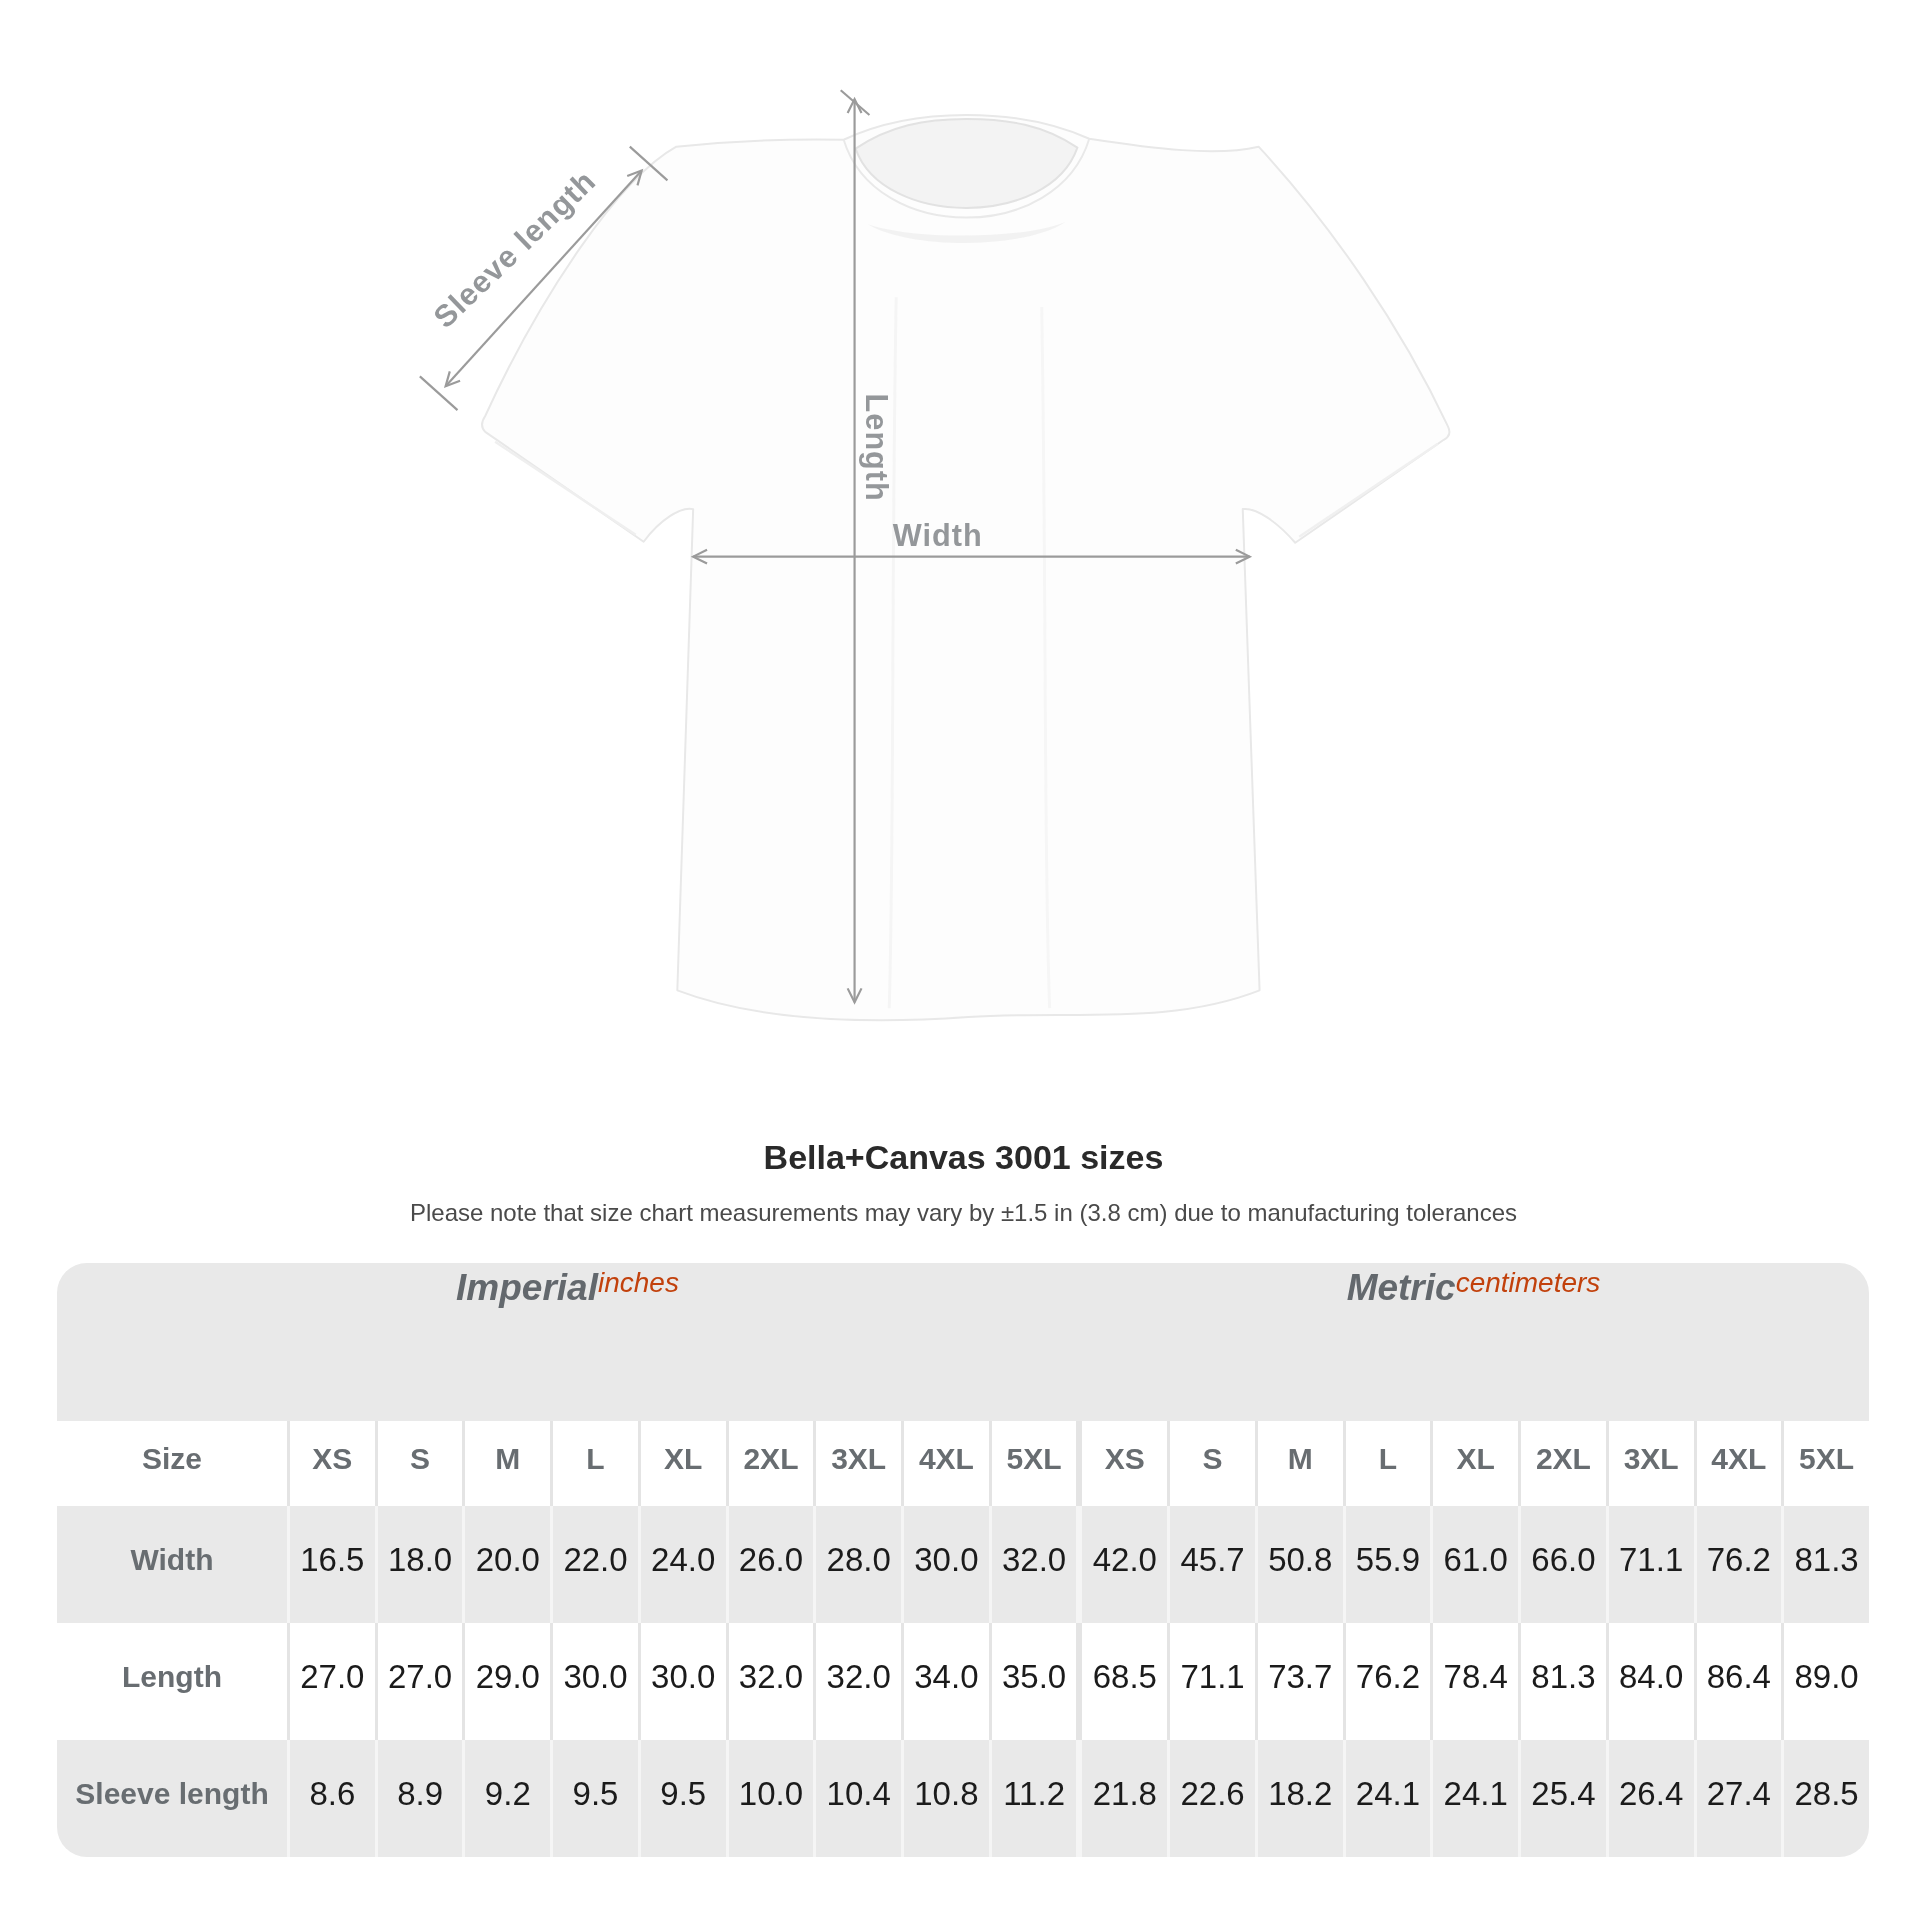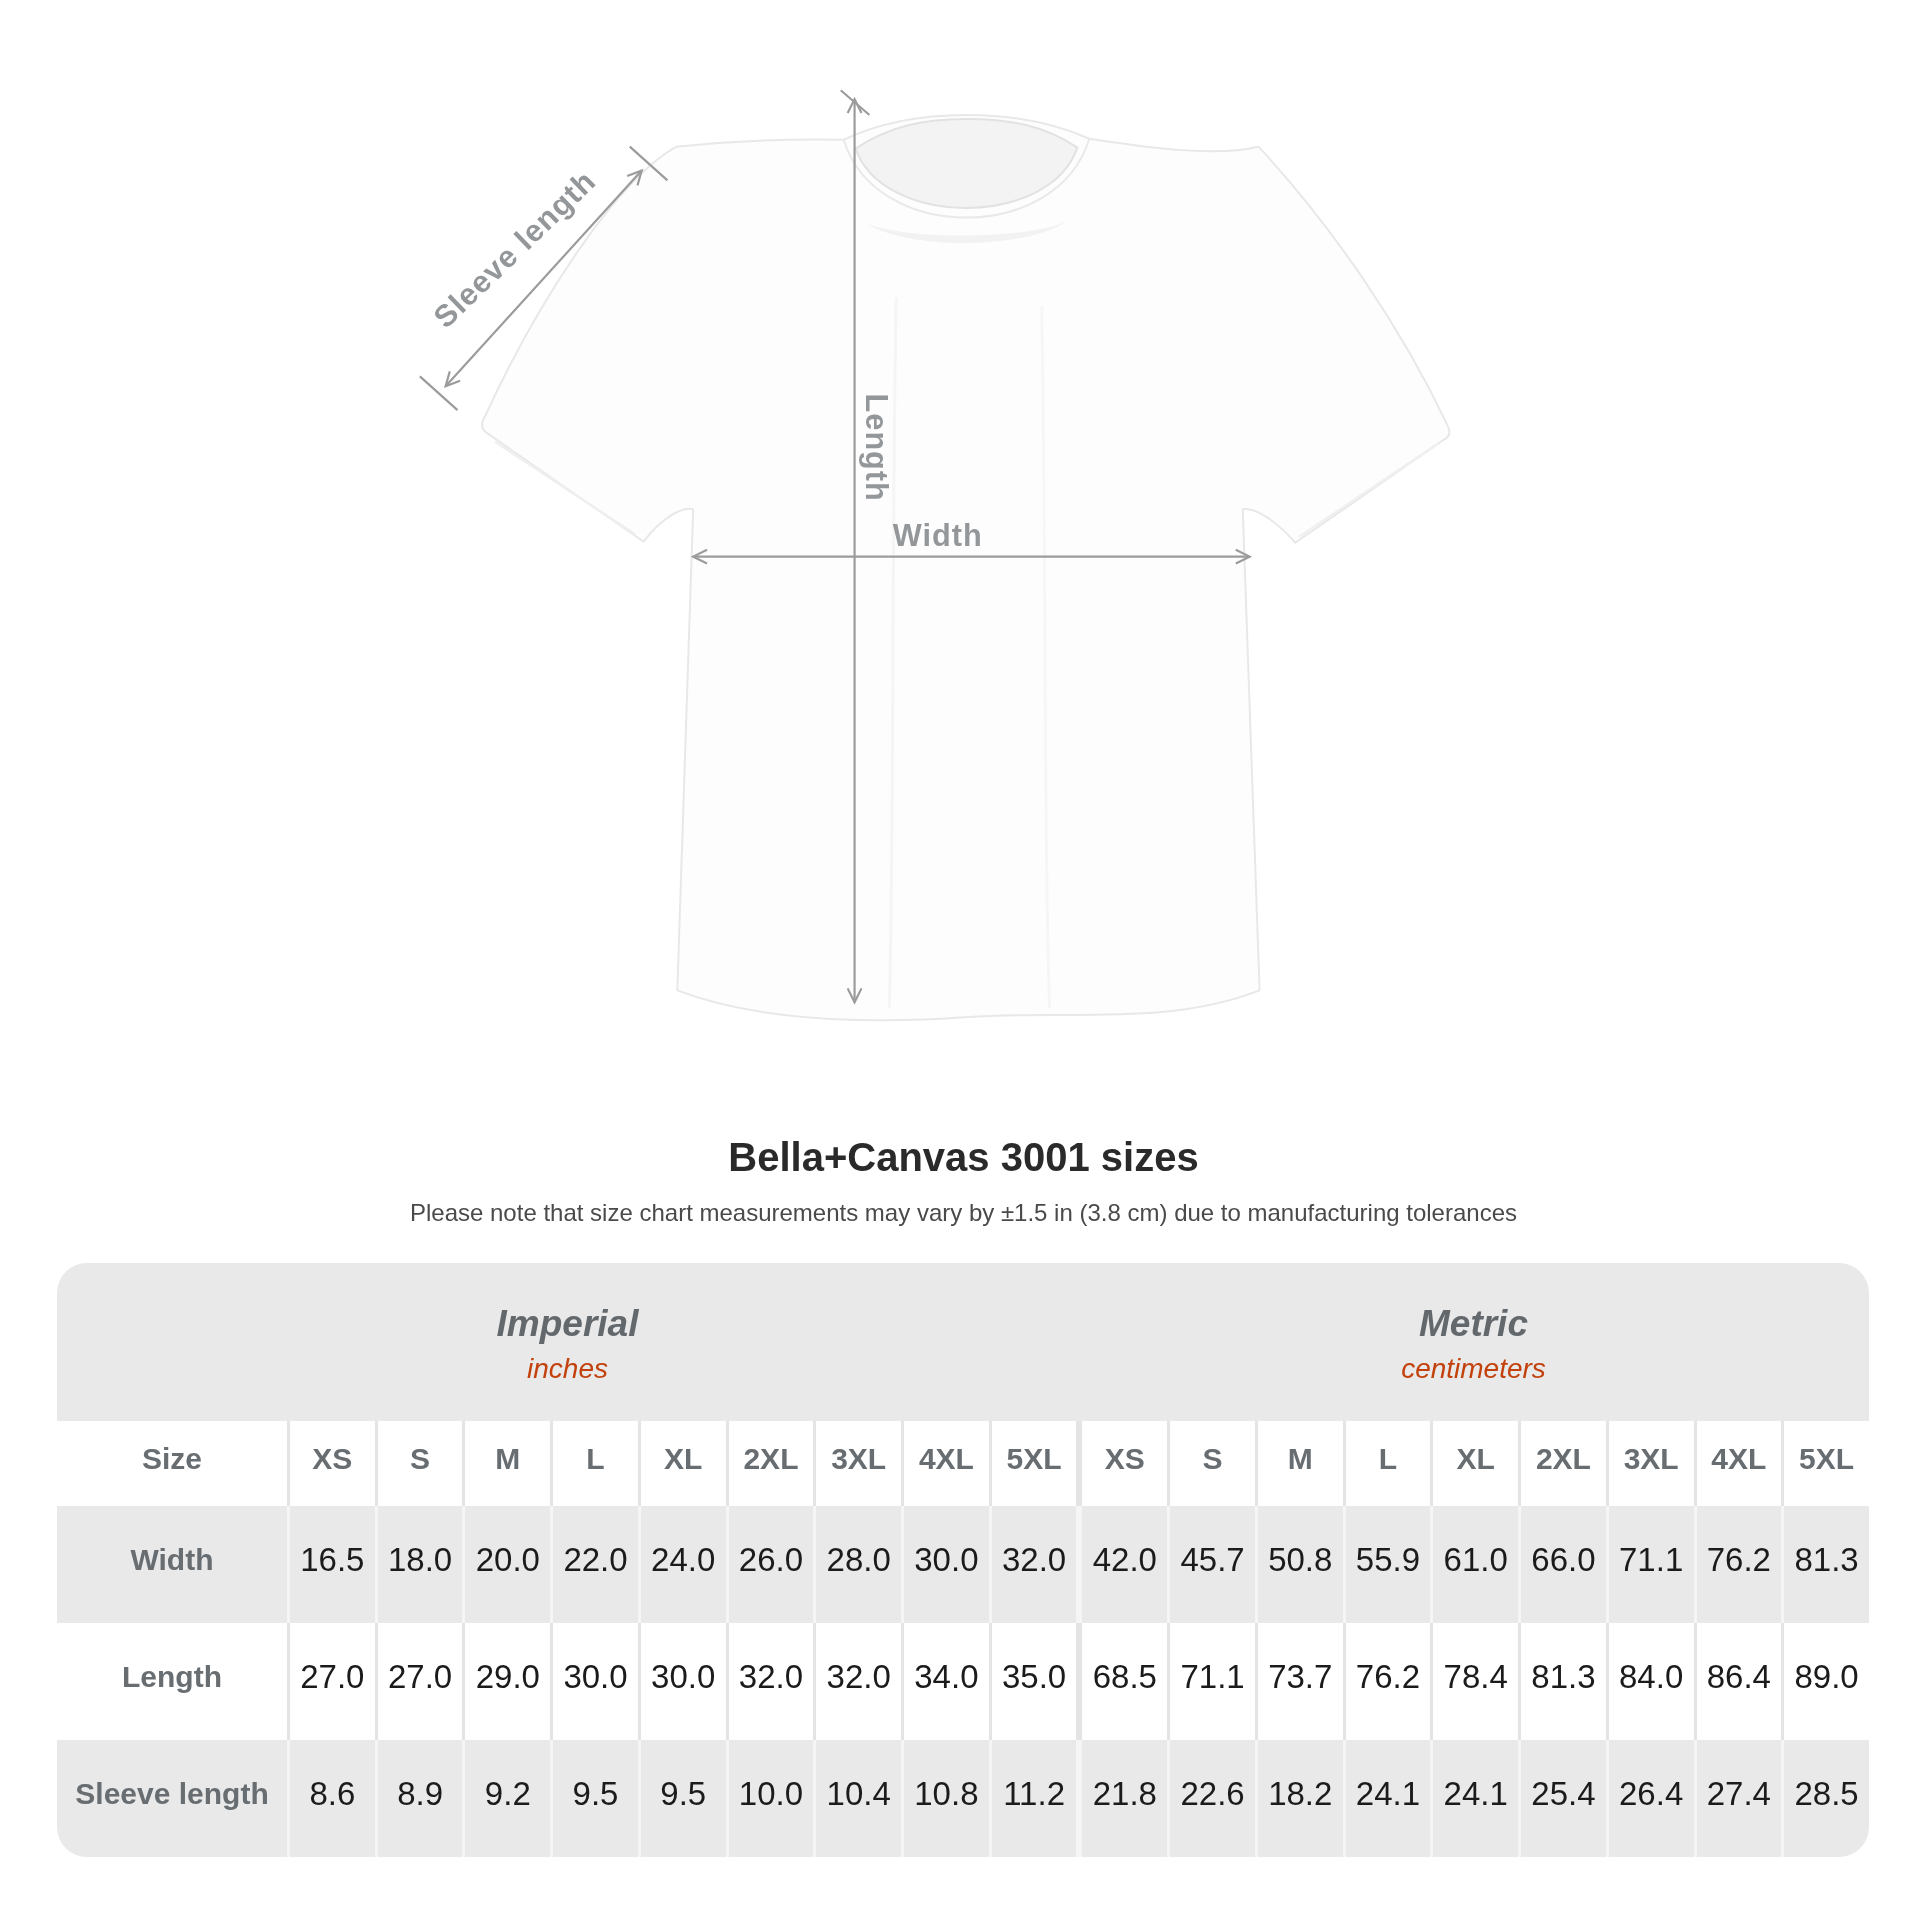--- a/index.html
+++ b/index.html
@@ -6,33 +6,33 @@
   body{
     width:1927px;height:1927px;position:relative;overflow:hidden;
     font-family:"Liberation Sans","DejaVu Sans",sans-serif;
   }
   
   .diagram{position:absolute;left:0;top:0;}
   .dim-label{font-family:"Liberation Sans","DejaVu Sans",sans-serif;font-size:31px;font-weight:bold;fill:#94979a;letter-spacing:1px;}
   
   .title{
     position:absolute;top:1131px;left:0;width:100%;text-align:center;
-    font-size:40px;line-height:53px;font-weight:bold;color:#2a2a2a;
+    font-size:34px;line-height:53px;font-weight:bold;color:#2a2a2a;
   }
   .subtitle{
     position:absolute;top:1194px;left:0;width:100%;text-align:center;
     font-size:24px;line-height:38px;color:#4a4a4a;
   }
   
   .table-wrap{
     position:absolute;left:57px;top:1263px;width:1812px;
     border-radius:30px;overflow:hidden;
   }
   .band{display:flex;background:#e9e9e9;height:158px;}
-  .ugroup{display:flex;flex-direction:column;justify-content:center;align-items:center;row-gap:8px;padding-top:4px;}
+  .ugroup{display:flex;flex-direction:row;justify-content:center;align-items:flex-start;row-gap:8px;padding-top:4px;}
   .ugroup.g0{width:1021px;}
   .ugroup.g1{flex:1;}
   .uname{font-size:37px;font-weight:bold;font-style:italic;color:#63686d;}
   .usub{font-size:28px;font-style:italic;color:#c2410c;}
   .trow{display:flex;}
   .trow.hdr{height:85px;background:#ffffff;}
   .trow.white{height:117px;background:#ffffff;}
   .trow.gray{height:117px;background:#e9e9e9;}
   .cell{
     flex:1;display:flex;align-items:center;justify-content:center;

